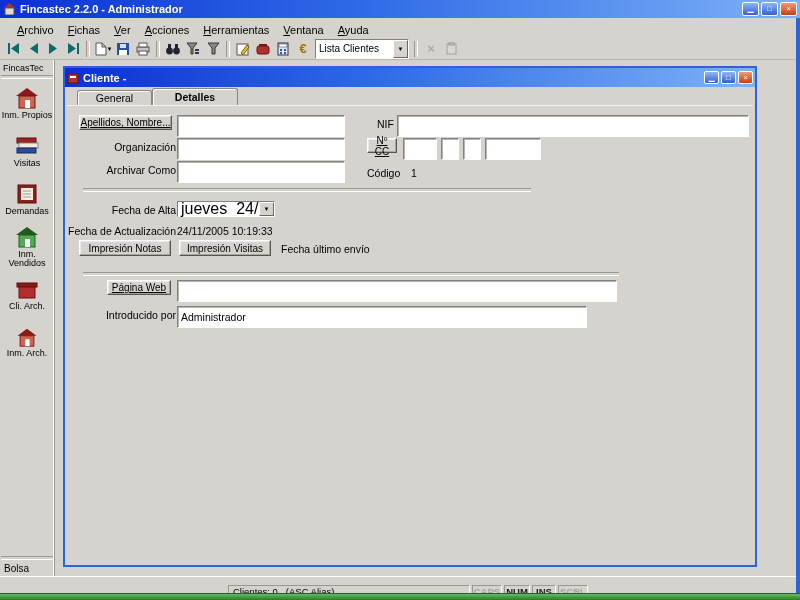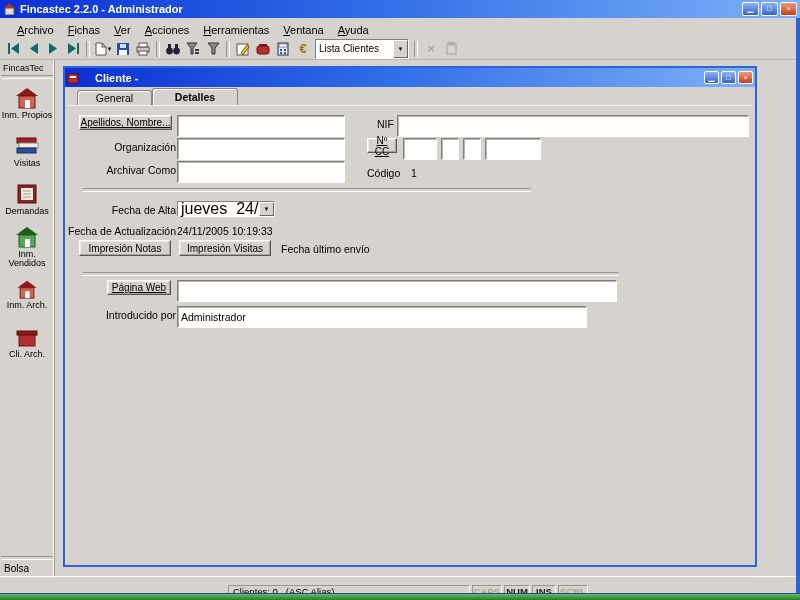--- a/index.html
+++ b/index.html
@@ -28,21 +28,21 @@
   .gray-x{font-weight:bold;font-size:13px;color:#777;}
   .sidebar{position:absolute;left:0;top:60px;width:55px;height:516px;border-right:1px solid #9a978f;box-shadow:inset -1px 0 0 #fff;box-sizing:border-box;}
   .side-header{padding:3px 2px 2px 3px;font-size:9px;}
   .side-sep{height:2px;border-top:1px solid #9a978f;border-bottom:1px solid #fff;margin:0 1px;}
   .side-item{height:48px;display:flex;flex-direction:column;align-items:center;justify-content:center;gap:2px;}
   .side-label{font-size:9px;text-align:center;line-height:9px;}
   .side-footer{position:absolute;bottom:2px;left:0;right:0;}
   .side-footer .flabel{font-size:10px;padding:3px 0 0 4px;}
   .mdi{position:absolute;left:55px;top:60px;width:741px;height:516px;}
   .child{position:absolute;left:8px;top:6px;width:690px;height:497px;border:2px solid #2b63d8;background:#d6d3ce;box-sizing:content-box;}
-  .ctitle{height:19px;background:linear-gradient(90deg,#0b2fd4,#2e6be6 45%,#7db1f7);display:flex;align-items:center;gap:16px;padding:0 2px;}
+  .ctitle{height:19px;background:linear-gradient(90deg,#0b2fd4,#2e6be6 45%,#7db1f7);display:flex;align-items:center;gap:4px;padding:0 2px;}
   .ctitle .win-btn{width:15px;height:13px;}
   .ccontent{position:absolute;left:0;top:19px;right:0;bottom:0;}
   .tab{position:absolute;background:#d6d3ce;border:1px solid #88857d;border-bottom:none;border-radius:3px 3px 0 0;box-shadow:inset 1px 1px 0 #fff;display:flex;align-items:center;justify-content:center;font-size:10.5px;box-sizing:border-box;}
   .tab.inactive{top:3px;height:15px;}
   .tab.active{top:1px;height:17px;font-weight:bold;z-index:2;}
   .tabline{position:absolute;left:2px;right:2px;top:18px;border-top:1px solid #f2f1ee;}
   .btn3d{position:absolute;background:#d6d3ce;border:1px solid;border-color:#fff #58554d #58554d #fff;box-shadow:inset -1px -1px 0 #a8a59d,inset 1px 1px 0 #ecebe7;font-size:10px;display:flex;align-items:center;justify-content:center;padding:0;font-family:inherit;box-sizing:border-box;}
   .ul{text-decoration:underline;}
   .sunken{position:absolute;background:#fff;border:1px solid;border-color:#808080 #fff #fff #808080;box-shadow:inset 1px 1px 0 #b8b5ae;height:22px;box-sizing:border-box;font-size:10.5px;padding:0 3px;font-family:inherit;outline:none;}
   .rlbl{position:absolute;white-space:nowrap;font-size:10.5px;}
@@ -226,33 +226,33 @@
     </div>
     <div class="side-item">
       <svg width="26" height="22" viewBox="0 0 24 22">
           <polygon points="12,1 23,9 1,9" fill="#1e5c1e"></polygon>
           <rect x="4" y="9" width="16" height="12" fill="#55aa55" stroke="#1e5c1e"></rect>
           <rect x="10" y="13" width="5" height="8" fill="#fff"></rect>
         </svg>
       <span class="side-label">Inm. Vendidos</span>
     </div>
     <div class="side-item">
+      <svg width="22" height="20" viewBox="0 0 22 20">
+          <rect x="3" y="6" width="16" height="12" fill="#b03030" stroke="#701010"></rect>
+          <rect x="1" y="3" width="20" height="4" fill="#8b1a1a" stroke="#5a0d0d"></rect>
+        </svg>
+      <span class="side-label">Cli. Arch.</span>
+    </div>
+    <div class="side-item">
       <svg width="22" height="19" viewBox="0 0 24 22">
           <polygon points="12,1 23,9 1,9" fill="#8b1a1a"></polygon>
           <rect x="4" y="9" width="16" height="12" fill="#cc6655" stroke="#701010"></rect>
           <rect x="10" y="13" width="5" height="8" fill="#fff"></rect>
         </svg>
       <span class="side-label">Inm. Arch.</span>
-    </div>
-    <div class="side-item">
-      <svg width="22" height="20" viewBox="0 0 22 20">
-          <rect x="3" y="6" width="16" height="12" fill="#b03030" stroke="#701010"></rect>
-          <rect x="1" y="3" width="20" height="4" fill="#8b1a1a" stroke="#5a0d0d"></rect>
-        </svg>
-      <span class="side-label">Cli. Arch.</span>
     </div>
     <div class="side-footer">
       <div class="side-sep"></div>
       <div class="flabel">Bolsa</div>
     </div>
   </div>
 
   <div class="mdi">
     <div class="child">
       <div class="ctitle">

